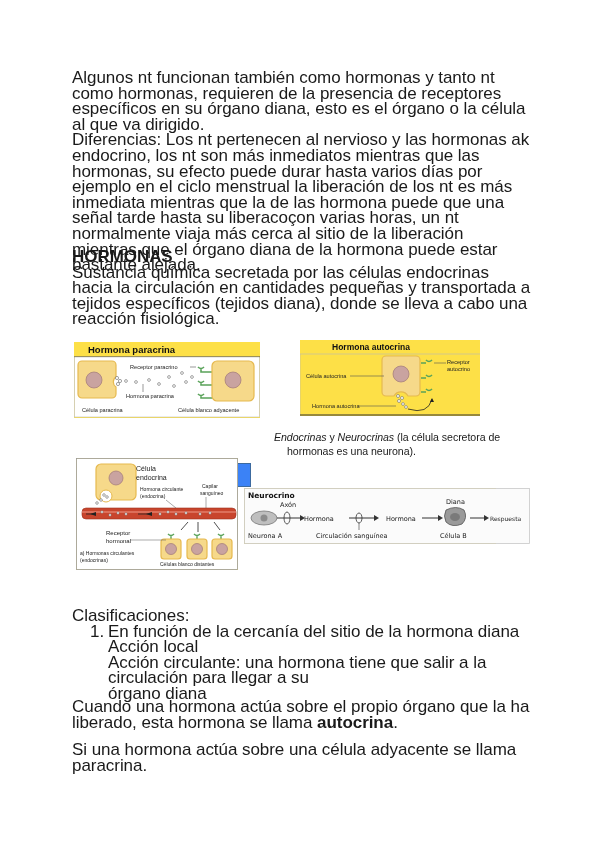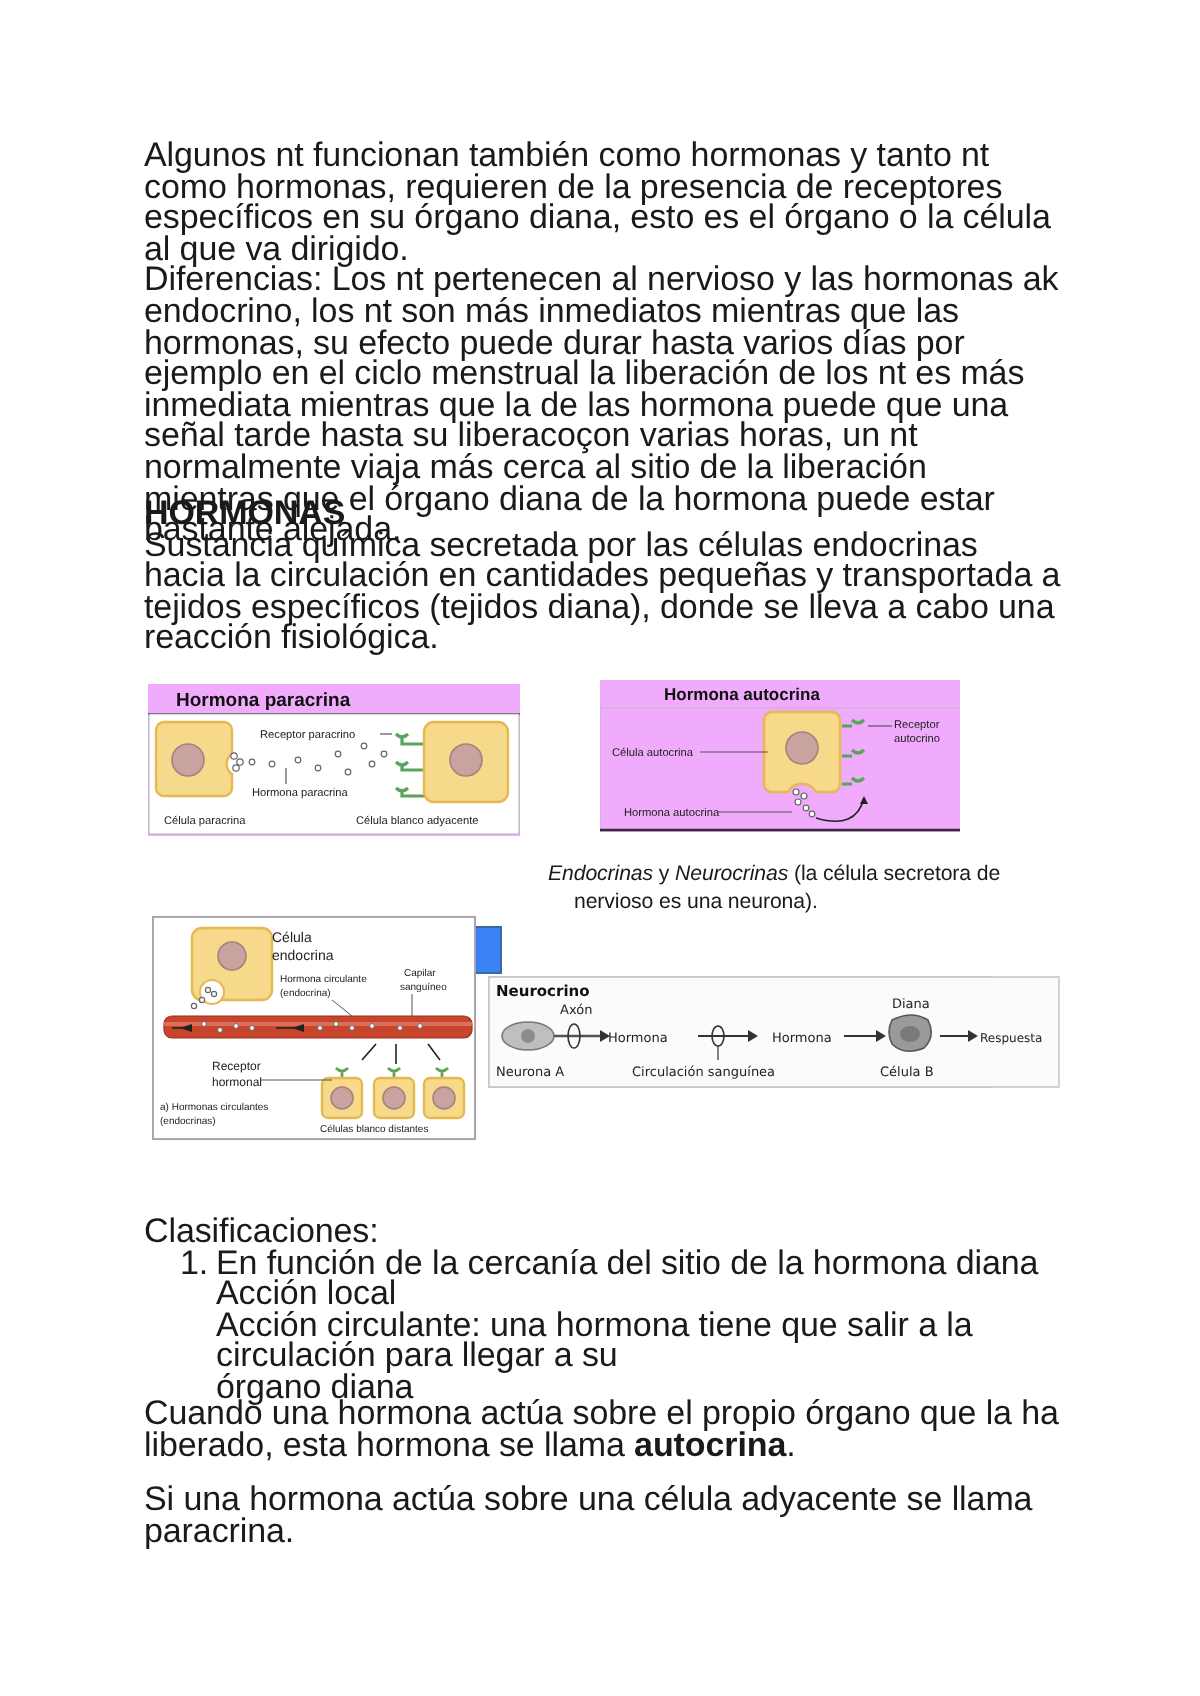--- a/index.html
+++ b/index.html
@@ -5,21 +5,21 @@
   html, body { margin:0; padding:0; background:#ffffff; }
   body { width:600px; height:848px; position:relative; overflow:hidden;
          font-family:"Liberation Sans", sans-serif; color:#1a1a1a; }
   .page { position:absolute; left:0; top:0; width:600px; height:848px; background:#fff; }
   .para { position:absolute; left:72px; width:460px; font-size:17px; line-height:15.6px; letter-spacing:-0.05px; }
   .para p { margin:0; }
   .bold { font-weight:bold; }
   .ital { font-style:italic; }
   .blue-box { position:absolute; background:#3b82f6; border:1px solid #3c6a9f; color:#fff;
               font-size:12.5px; line-height:24px; padding-left:6px; box-sizing:border-box;margin-top:36px; }
-  .fig { position:absolute; background:#f0abfc; }
+  .fig { position:absolute; background:#fde047; }
   .fig svg { display:block; }
 </style>
 </head>
 <body>
 
 <div class="page">
 
   <div class="para" style="top:70px;">
     <p>Algunos nt funcionan también como hormonas y tanto nt como hormonas, requieren de la presencia de receptores específicos en su órgano diana, esto es el órgano o la célula al que va dirigido.</p>
     <p>Diferencias: Los nt pertenecen al nervioso y las hormonas ak endocrino, los nt son más inmediatos mientras que las hormonas, su efecto puede durar hasta varios días por ejemplo en el ciclo menstrual la liberación de los nt es más inmediata mientras que la de las hormona puede que una señal tarde hasta su liberacoçon varias horas, un nt normalmente viaja más cerca al sitio de la liberación mientras que el órgano diana de la hormona puede estar bastante alejada.</p>
@@ -102,21 +102,21 @@
       <line x1="50" y1="36" x2="84" y2="36" stroke="#555" stroke-width="0.6"></line>
       <text x="12" y="68" font-size="5.6" font-family="Liberation Sans, sans-serif" fill="#222">Hormona autocrina</text>
       <line x1="59" y1="66" x2="96" y2="66" stroke="#555" stroke-width="0.6"></line>
     </svg>
   </div>
 
   <div class="blue-box" style="left:83px; top:427px; width:168px; height:24px; line-height:22px;padding-left:40px;">2) Hormonas circulantes</div>
 
   <div class="para" style="left:274px; top:430px; width:240px; font-size:10.6px; line-height:14px;">
     <p><span class="ital">Endocrinas</span><span> y </span><span class="ital">Neurocrinas</span><span> (la célula secretora de</span></p>
-    <p style="padding-left:13px;">nervioso es una neurona).</p>
+    <p style="padding-left:13px;">hormonas es una neurona).</p>
   </div>
 
   <div class="fig" style="left:76px; top:458px; width:162px; height:112px;">
     <svg width="162" height="112" viewBox="0 0 162 112">
       <rect x="0.5" y="0.5" width="161" height="111" fill="#fff" stroke="#999" stroke-width="0.8"></rect>
       <rect x="20" y="6" width="40" height="36" rx="5" fill="#f6d98a" stroke="#e6b94f" stroke-width="1.2"></rect>
       <circle cx="40" cy="20" r="7" fill="#c9a3a0" stroke="#a7807c" stroke-width="0.8"></circle>
       <circle cx="30" cy="38" r="6" fill="#fff" stroke="#e6b94f" stroke-width="1"></circle>
       <g fill="#fff" stroke="#666" stroke-width="0.6">
         <circle cx="28" cy="37" r="1.3"></circle>

